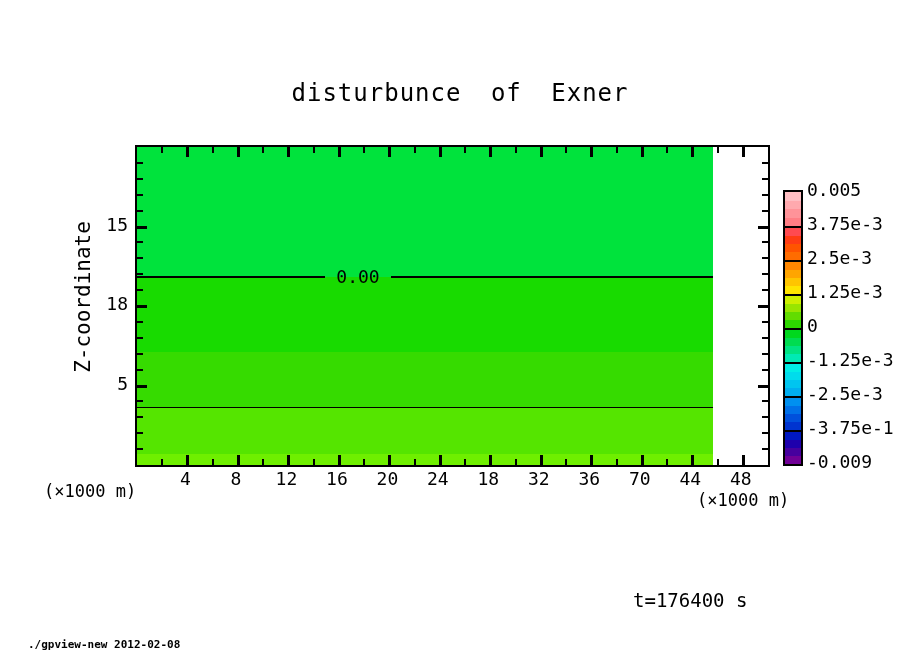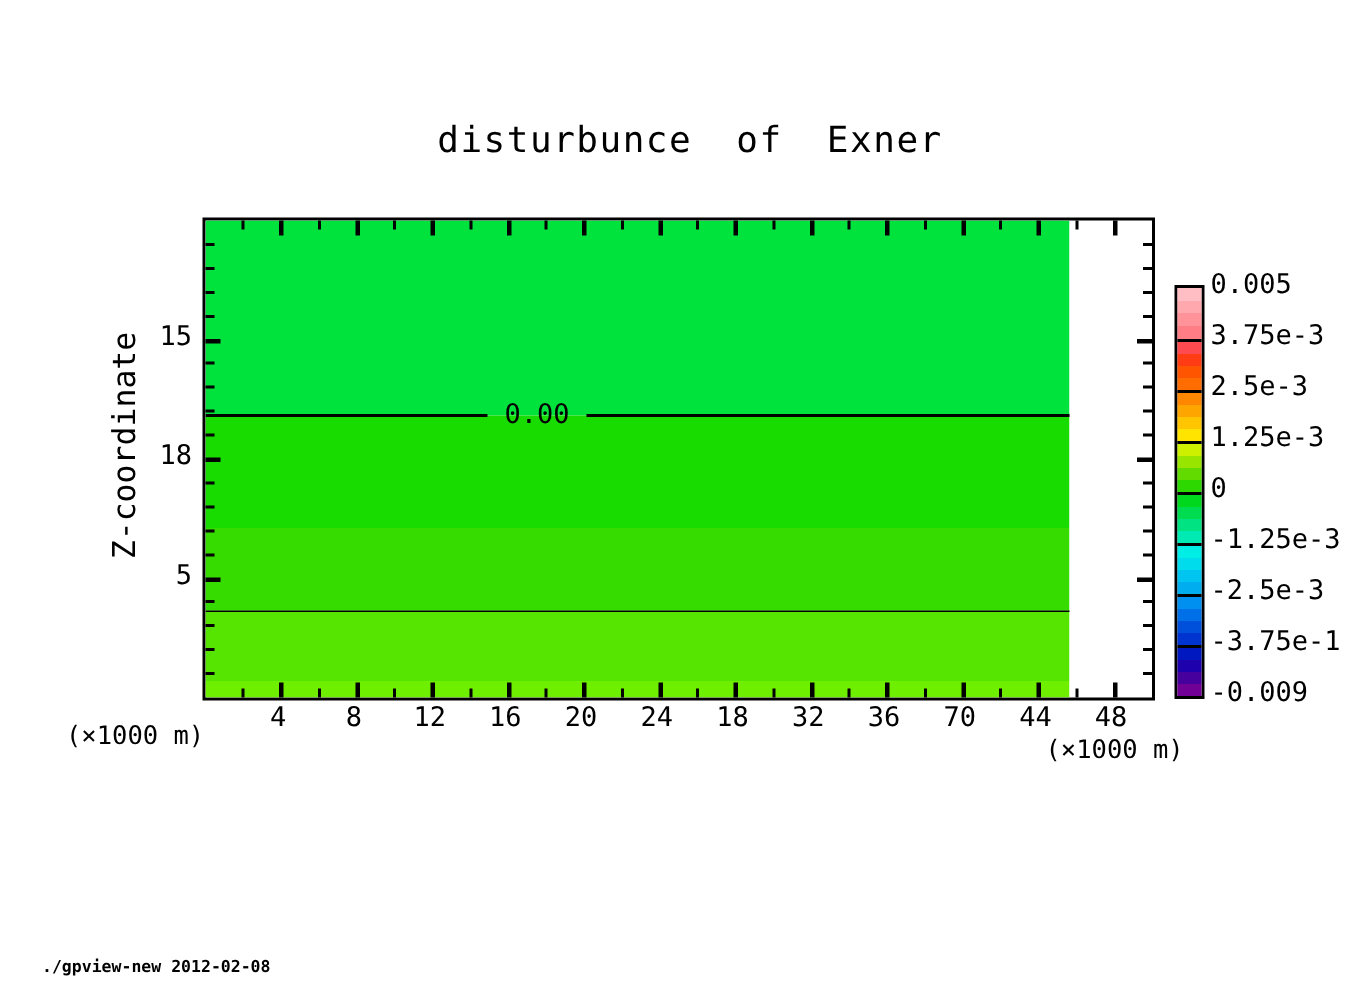--- a/index.html
+++ b/index.html
@@ -178,17 +178,18 @@
       <div class="cbar-label" style="top: 247px;">2.5e-3</div>
       <div class="cbar-label" style="top: 281px;">1.25e-3</div>
       <div class="cbar-label" style="top: 315px;">0</div>
       <div class="cbar-label" style="top: 349px;">-1.25e-3</div>
       <div class="cbar-label" style="top: 383px;">-2.5e-3</div>
       <div class="cbar-label" style="top: 417px;">-3.75e-1</div>
       <div class="cbar-label" style="top: 451px;">-0.009</div>
     </div>
 
 
+  <div class="abs time" style="left:633px;top:589px;">t=176400 s</div>
 
   <div class="abs footer" style="left:28px;top:638px;">./gpview-new  2012-02-08</div>
 
 
 </div>
 
 </body></html>

